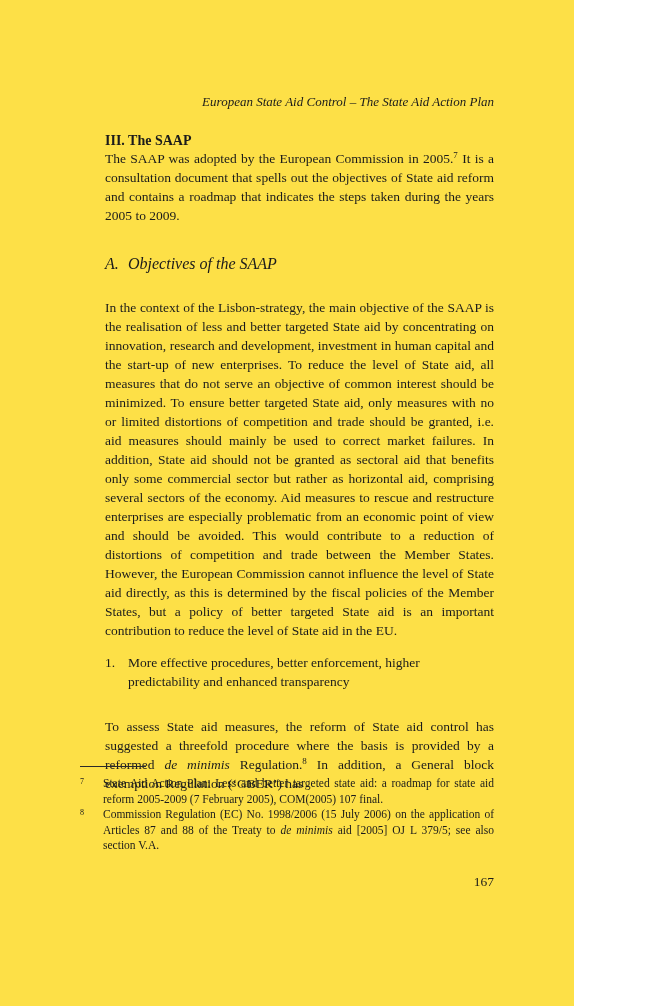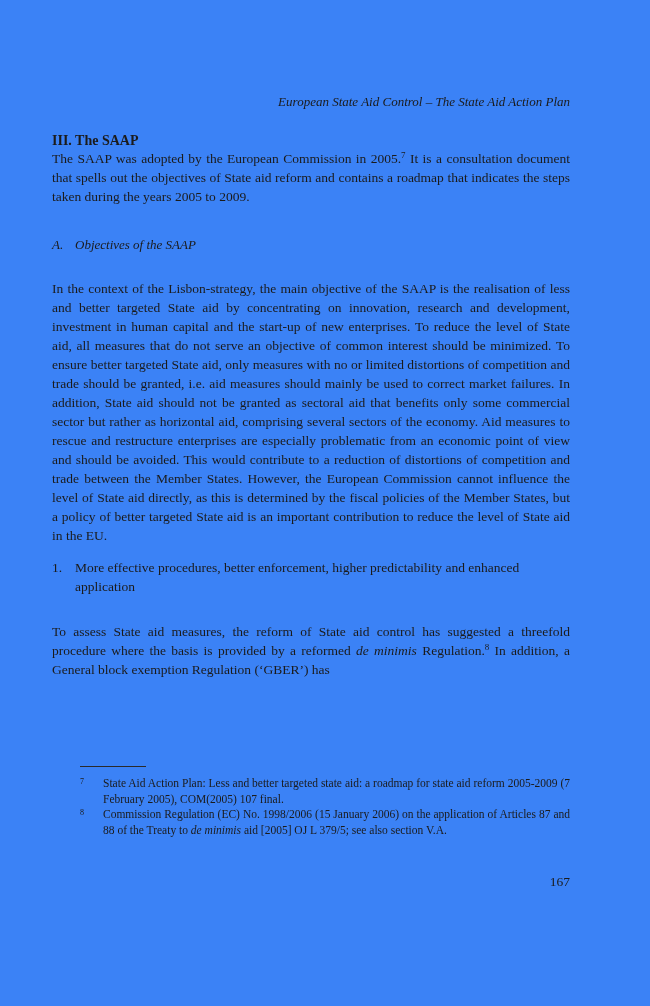--- a/index.html
+++ b/index.html
@@ -6,24 +6,24 @@
   html, body { background: #ffffff; }
   body {
     width: 650px;
     height: 1006px;
     font-family: "Liberation Serif", serif;
     color: #1b1b1b;
     -webkit-font-smoothing: antialiased;
   }
   .page {
     position: relative;
-    width: 650px;
+    width: 574px;
     height: 1006px;
-    background: #3b82f6;
-    padding: 94px 80px 0 52px;
+    background: #fde047;
+    padding: 94px 80px 0 105px;
     overflow: hidden;
   }
   .running-header {
     font-style: italic;
     font-size: 13px;
     line-height: 15px;
     text-align: right;
   }
   .section-heading {
     font-size: 14px;
@@ -32,21 +32,21 @@
     margin-top: 23px;
   }
   .body-text {
     font-size: 13.5px;
     line-height: 19px;
     text-align: justify;
   }
   .para1 { }
   .subsection-heading {
     font-style: italic;
-    font-size: 13px;
+    font-size: 16px;
     line-height: 17px;
     margin-top: 30px;
   }
   .subsection-label { display: inline-block; width: 23px; }
   .para2 { margin-top: 26px; }
   .numbered-item {
     display: flex;
     margin-top: 13px;
     font-size: 13.5px;
     line-height: 19px;
@@ -108,34 +108,34 @@
   <p class="body-text para1"><span>The SAAP was adopted by the European Commission in 2005.</span><sup class="fn-ref">7</sup><span> It is a consultation document that spells out the objectives of State aid reform and contains a roadmap that indicates the steps taken during the years 2005 to 2009.</span></p>
 
   <div class="subsection-heading">
     <span class="subsection-label">A.</span><span>Objectives of the SAAP</span>
   </div>
 
   <p class="body-text para2">In the context of the Lisbon-strategy, the main objective of the SAAP is the realisation of less and better targeted State aid by concentrating on innovation, research and development, investment in human capital and the start-up of new enterprises. To reduce the level of State aid, all measures that do not serve an objective of common interest should be minimized. To ensure better targeted State aid, only measures with no or limited distortions of competition and trade should be granted, i.e. aid measures should mainly be used to correct market failures. In addition, State aid should not be granted as sectoral aid that benefits only some commercial sector but rather as horizontal aid, comprising several sectors of the economy. Aid measures to rescue and restructure enterprises are especially problematic from an economic point of view and should be avoided. This would contribute to a reduction of distortions of competition and trade between the Member States. However, the European Commission cannot influence the level of State aid directly, as this is determined by the fiscal policies of the Member States, but a policy of better targeted State aid is an important contribution to reduce the level of State aid in the EU.</p>
 
   <div class="numbered-item">
     <span class="num">1.</span>
-    <span class="num-text">More effective procedures, better enforcement, higher predictability and enhanced application</span>
+    <span class="num-text">More effective procedures, better enforcement, higher predictability and enhanced transparency</span>
   </div>
 
   <p class="body-text para3"><span>To assess State aid measures, the reform of State aid control has suggested a threefold procedure where the basis is provided by a reformed </span><em>de minimis</em><span> Regulation.</span><sup class="fn-ref">8</sup><span> In addition, a General block exemption Regulation (‘GBER’) has</span></p>
 
   <div class="footnote-block">
     <div class="footnote-rule"></div>
 
     <div class="footnote">
       <span class="fn-marker"><sup>7</sup></span>
       <span class="fn-text">State Aid Action Plan: Less and better targeted state aid: a roadmap for state aid reform 2005-2009 (7 February 2005), COM(2005) 107 final.</span>
     </div>
 
     <div class="footnote">
       <span class="fn-marker"><sup>8</sup></span>
-      <span class="fn-text"><span>Commission Regulation (EC) No. 1998/2006 (15 January 2006) on the application of Articles 87 and 88 of the Treaty to </span><em>de minimis</em><span> aid [2005] OJ L 379/5; see also section V.A.</span></span>
+      <span class="fn-text"><span>Commission Regulation (EC) No. 1998/2006 (15 July 2006) on the application of Articles 87 and 88 of the Treaty to </span><em>de minimis</em><span> aid [2005] OJ L 379/5; see also section V.A.</span></span>
     </div>
   </div>
 
   <div class="page-number">167</div>
 
 </div>
 
 </body></html>

